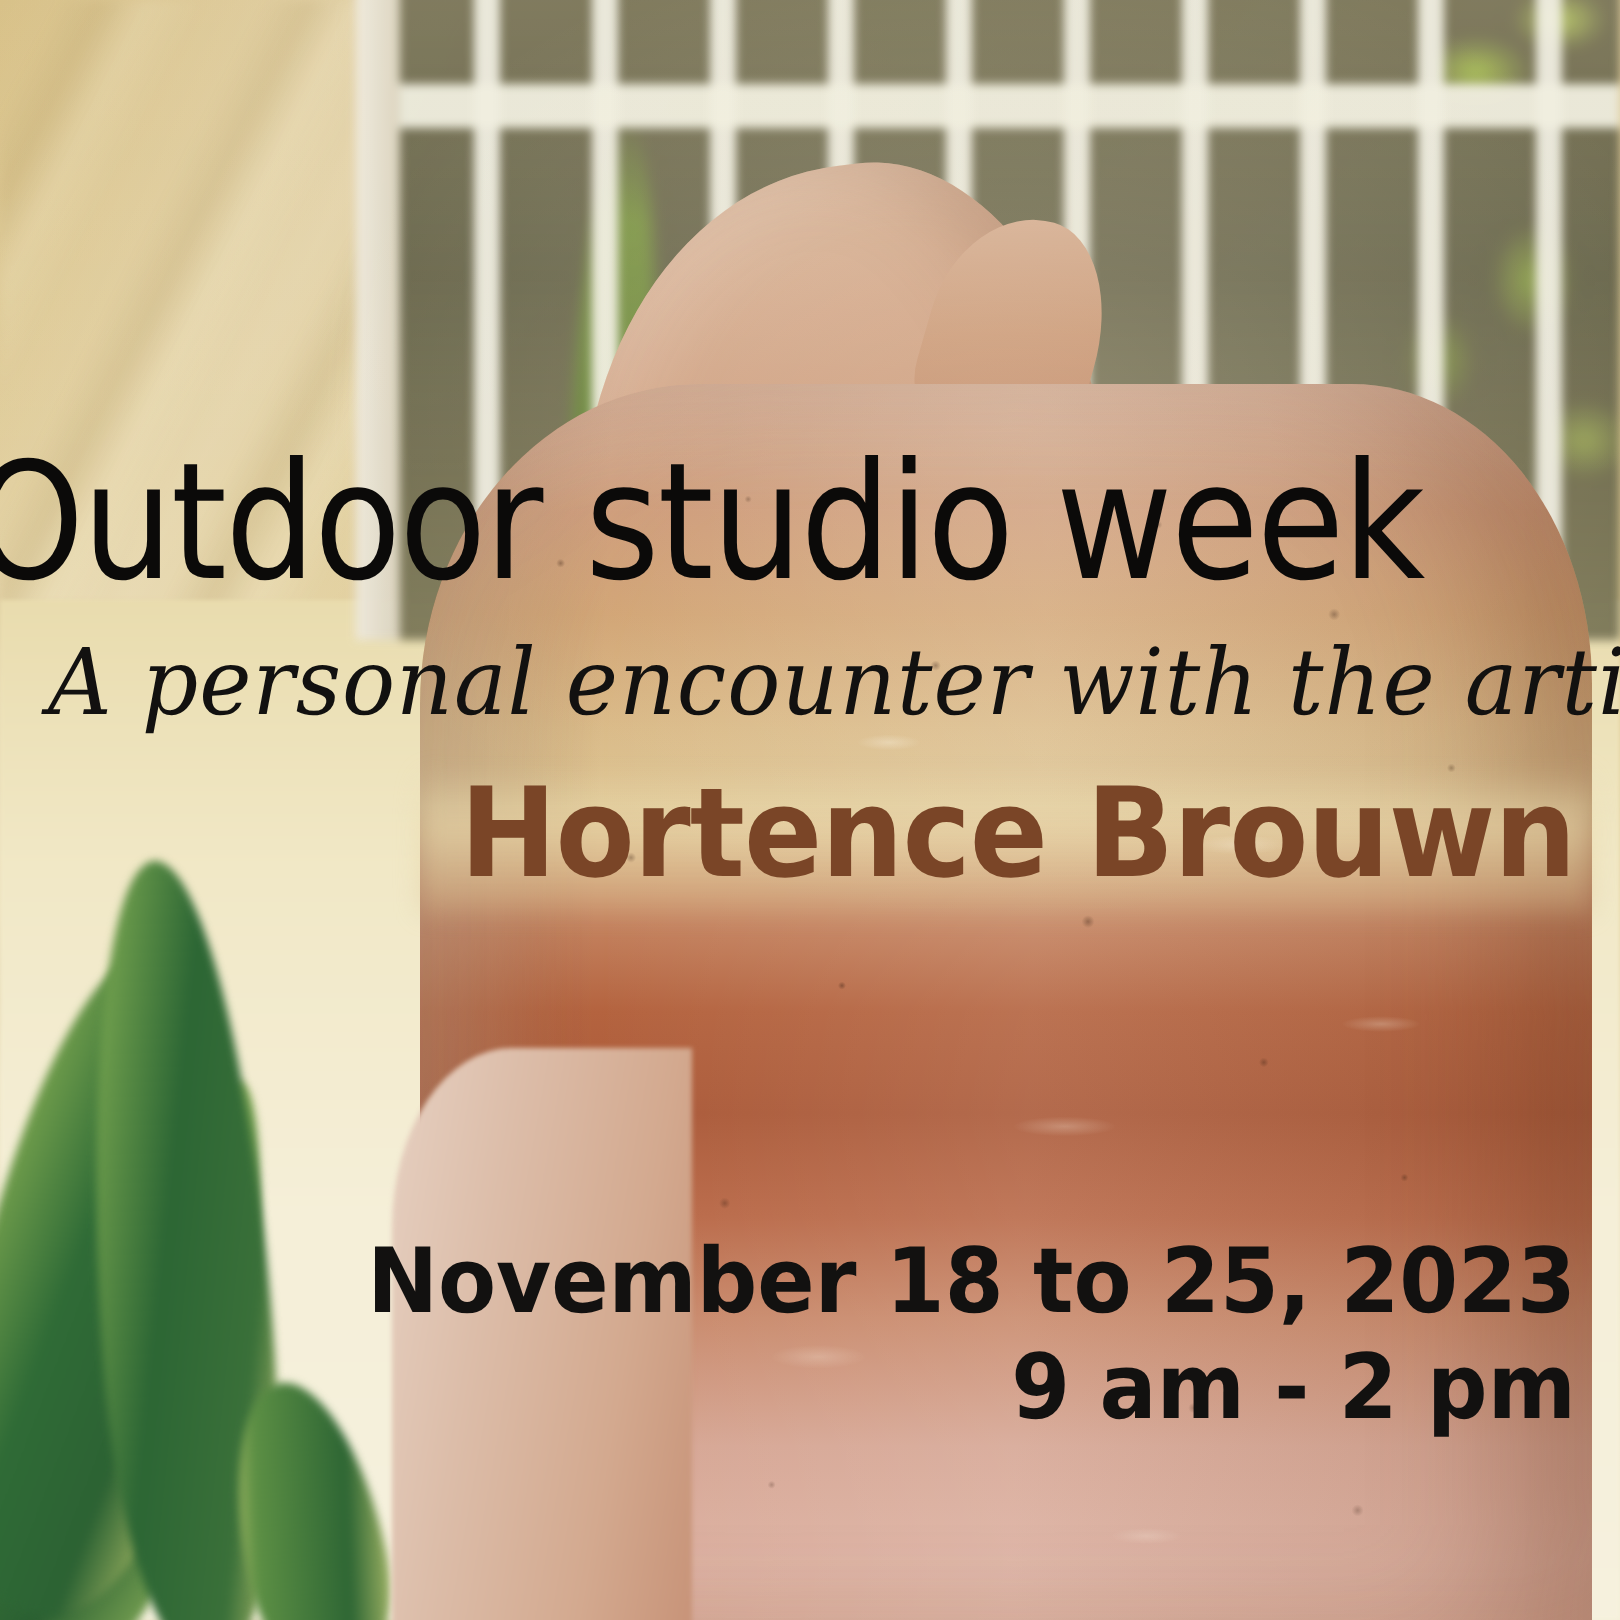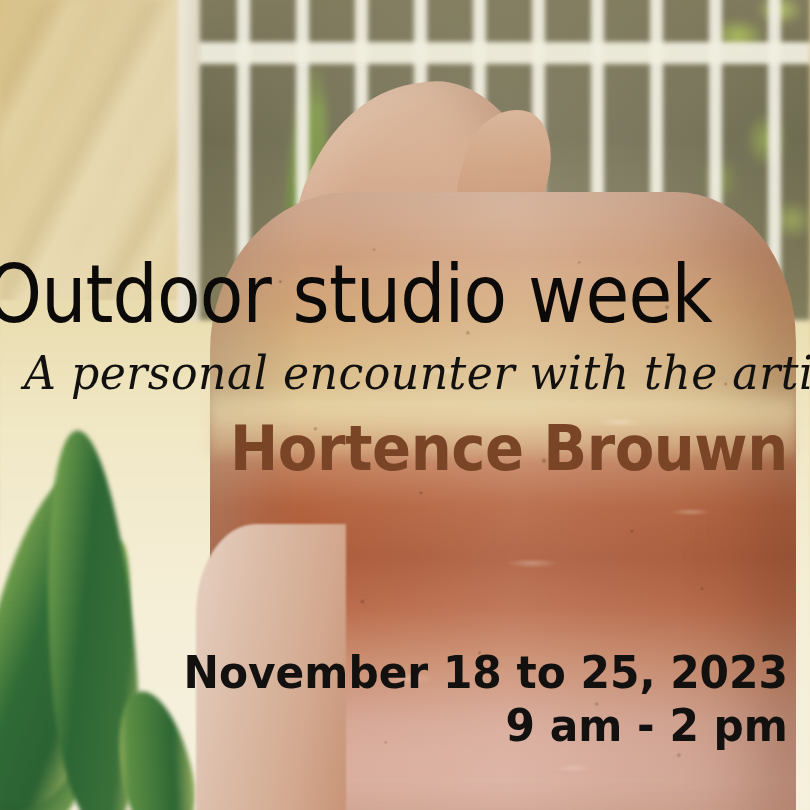--- a/index.html
+++ b/index.html
@@ -183,21 +183,21 @@
 
   
   .haze{
     background:
       radial-gradient(ellipse 520px 360px at 62% 26%, rgba(255,245,225,.22), rgba(255,245,225,0) 70%),
       linear-gradient(180deg, rgba(255,250,235,.10) 0%, rgba(255,250,235,0) 30%);
     pointer-events:none;
   }
 
   
-  .text-layer{position:absolute;inset:0;margin-top:32px;}
+  .text-layer{position:absolute;inset:0;}
   .title{
     position:absolute;left:-14px;top:222px;width:824px;
     font-family:"DejaVu Sans", sans-serif;
     font-weight:400;
     font-size:81px;
     line-height:1;
     letter-spacing:-1px;
     color:#0b0a09;
     transform:scaleX(.88);
     transform-origin:left center;

